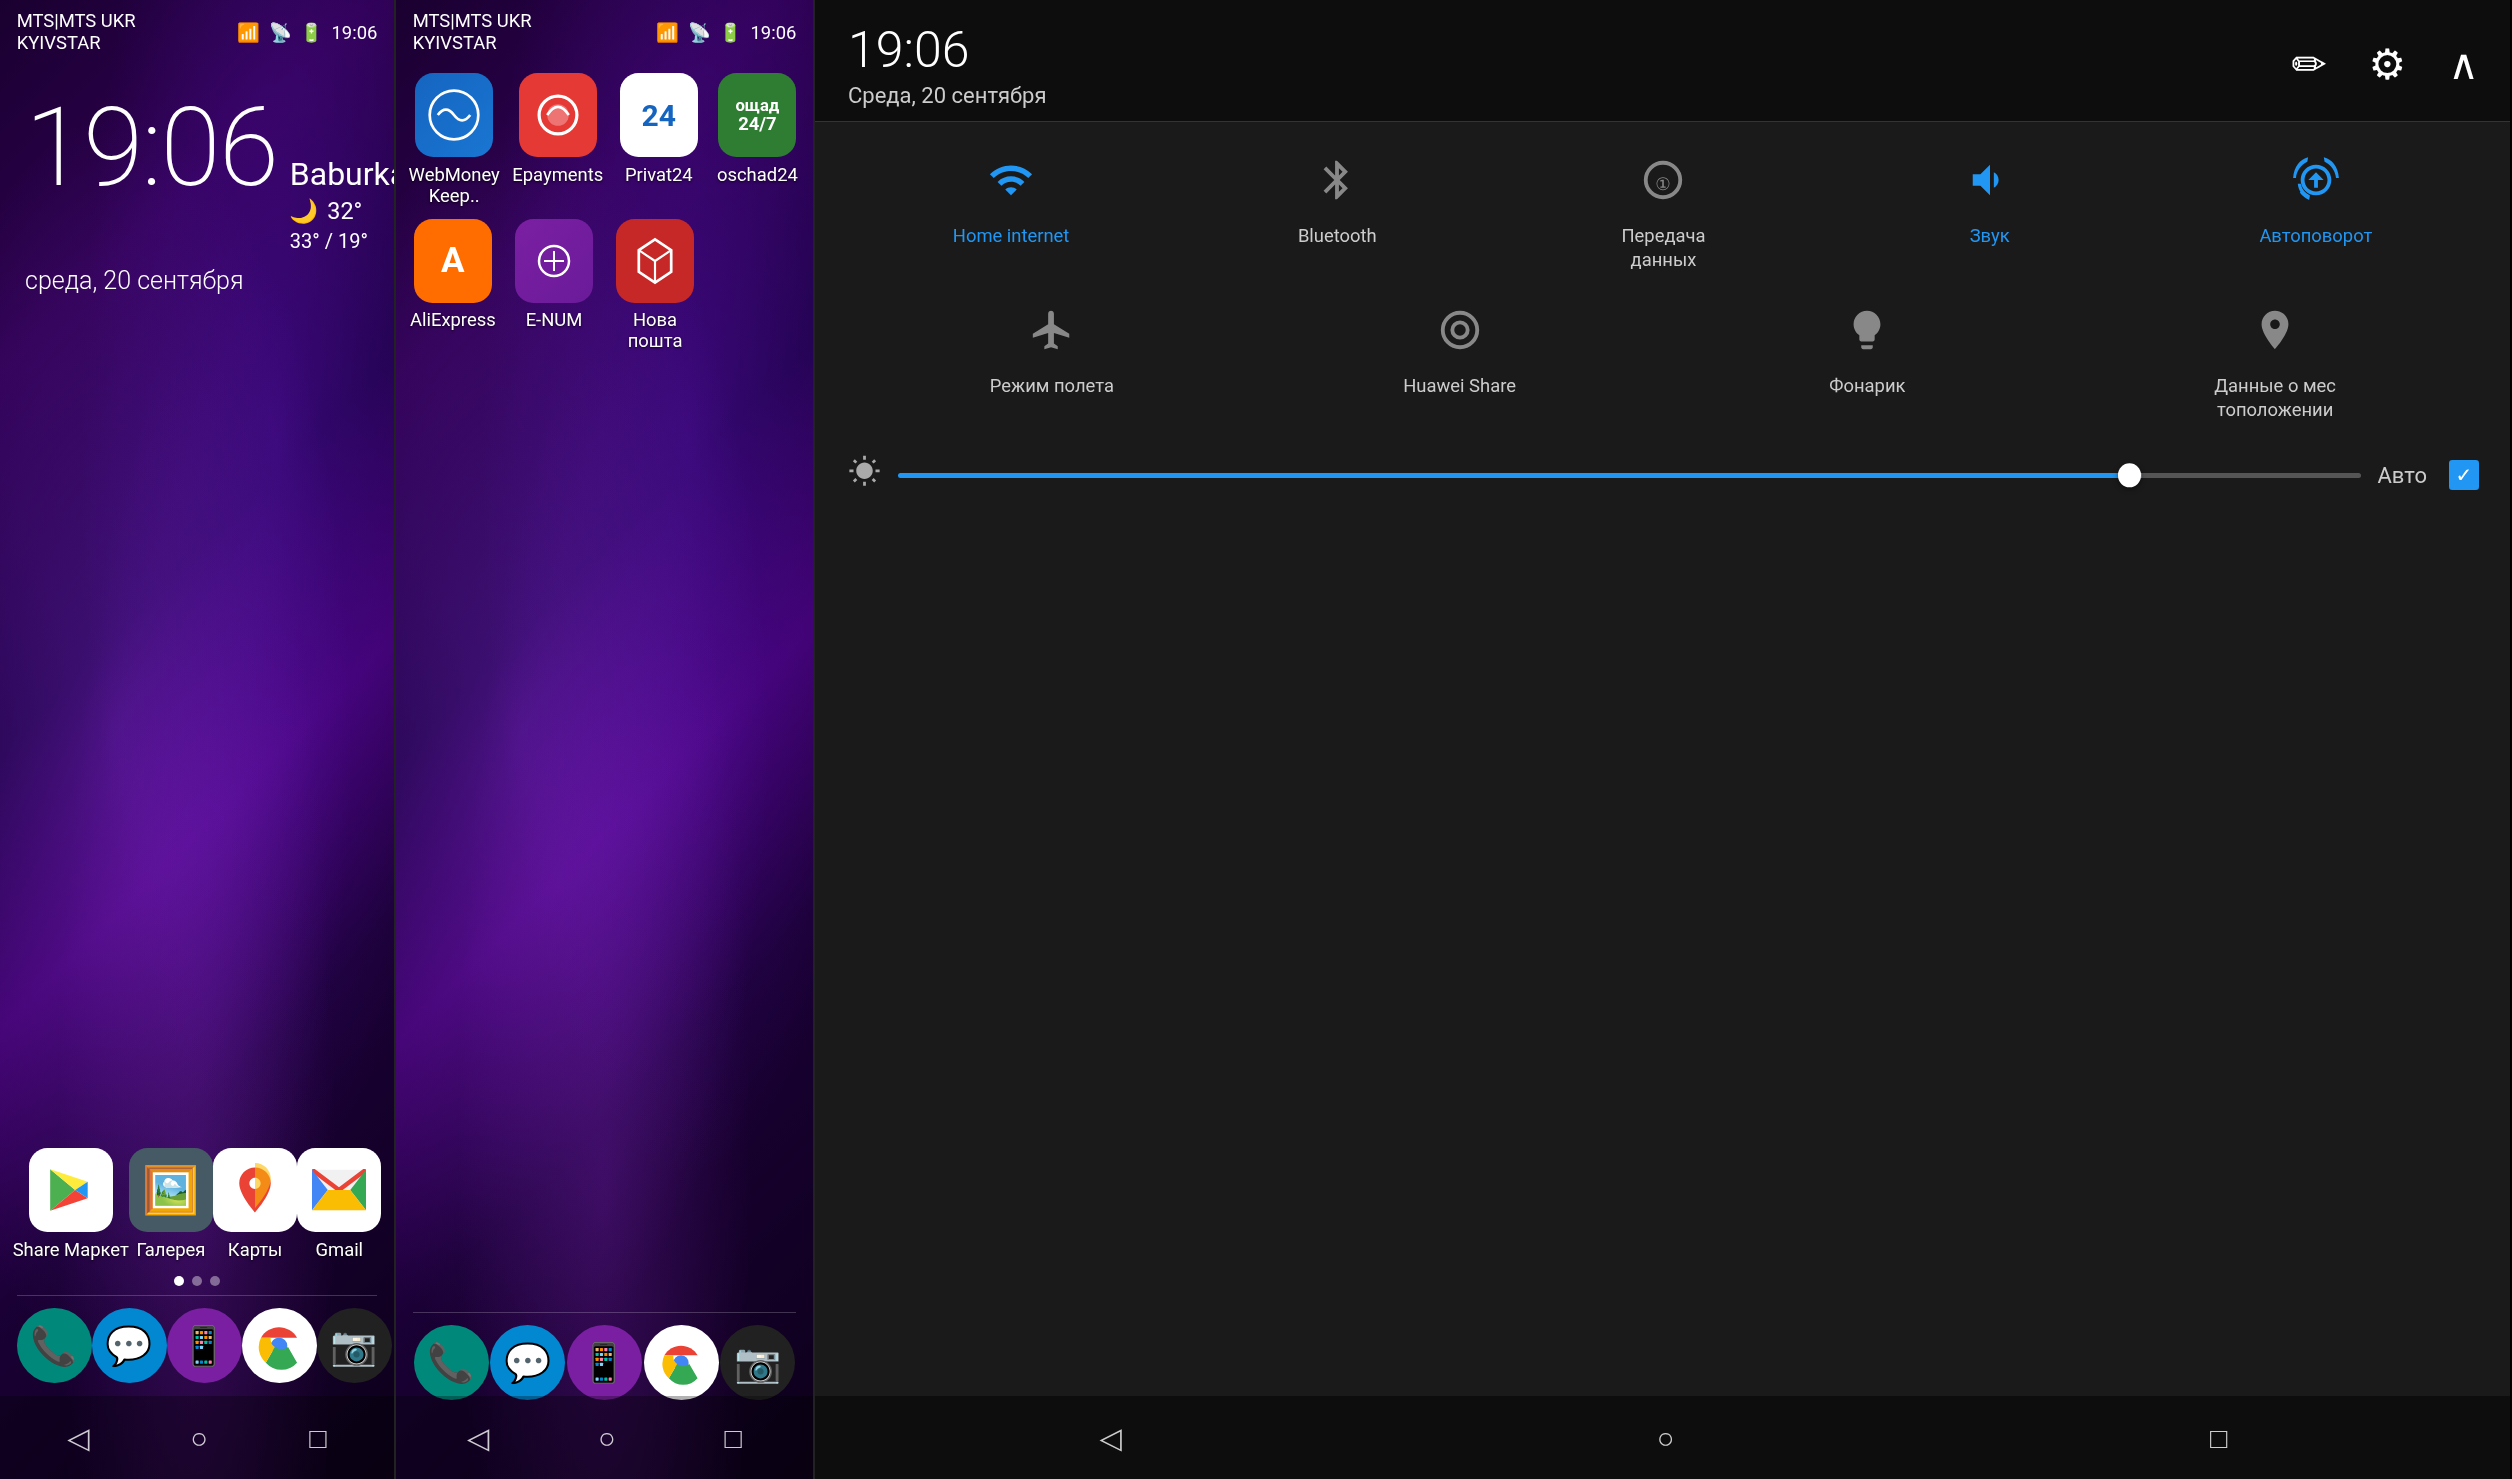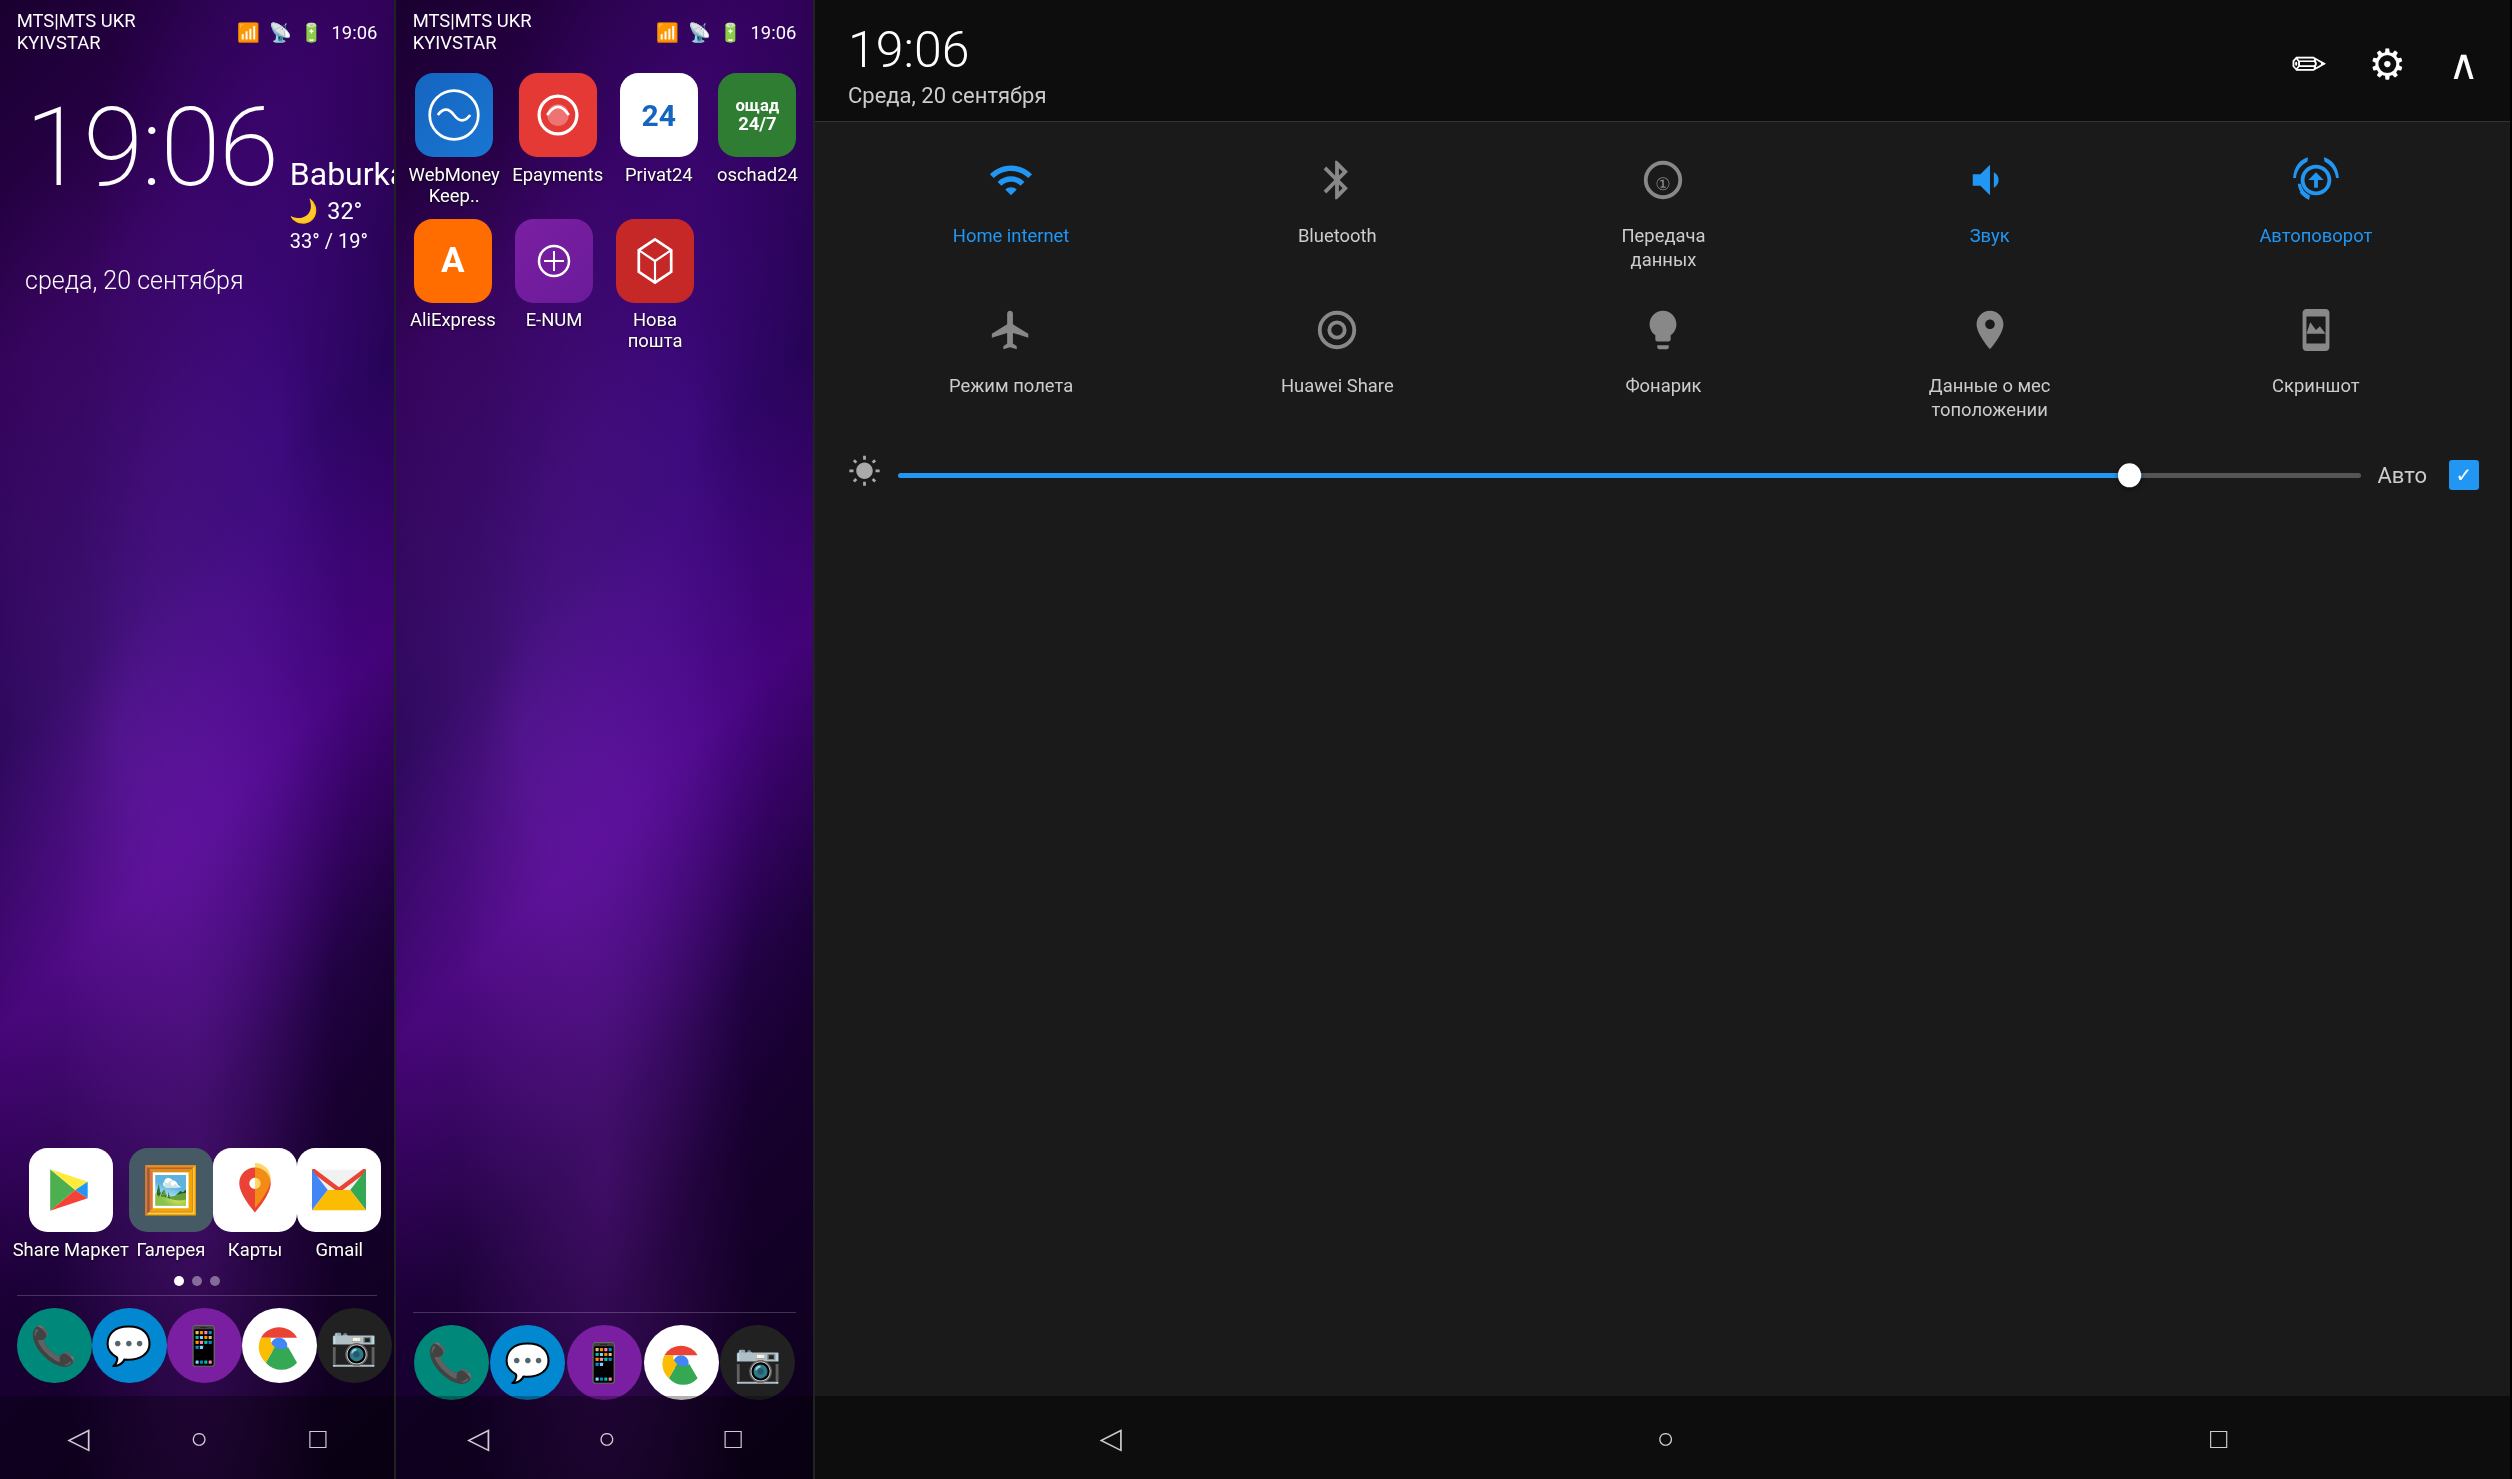--- a/index.html
+++ b/index.html
@@ -755,29 +755,20 @@
 
         <div class="qs-item">
           <div class="qs-icon inactive">
             <svg width="46" height="46" viewBox="0 0 24 24">
                 <path d="M12 2C8.13 2 5 5.13 5 9c0 5.25 7 13 7 13s7-7.75 7-13c0-3.87-3.13-7-7-7zm0 9.5c-1.38 0-2.5-1.12-2.5-2.5s1.12-2.5 2.5-2.5 2.5 1.12 2.5 2.5-1.12 2.5-2.5 2.5z" fill="#888"></path>
               </svg>
           </div>
           <span class="qs-label" style="text-align:center;">Данные о мес<br>тоположении</span>
         </div>
 
-        <div class="qs-item">
-          <div class="qs-icon inactive">
-            <svg width="46" height="46" viewBox="0 0 24 24">
-                <path d="M17 1.01L7 1c-1.1 0-2 .9-2 2v18c0 1.1.9 2 2 2h10c1.1 0 2-.9 2-2V3c0-1.1-.9-1.99-2-1.99zM17 19H7V5h10v14z" fill="#888"></path>
-                <path d="M9 8l3 4 2-2 3 4H7z" fill="#888"></path>
-              </svg>
-          </div>
-          <span class="qs-label">Скриншот</span>
-        </div>
       </div>
 
       <div class="brightness-row">
         <div class="brightness-icon">
           <svg width="33" height="33" viewBox="0 0 24 24">
               <path d="M6.76 4.84l-1.8-1.79-1.41 1.41 1.79 1.79 1.42-1.41zM4 10.5H1v2h3v-2zm9-9.95h-2V3.5h2V.55zm7.45 3.91l-1.41-1.41-1.79 1.79 1.41 1.41 1.79-1.79zm-3.21 13.7l1.79 1.8 1.41-1.41-1.8-1.79-1.4 1.4zM20 10.5v2h3v-2h-3zm-8-5c-3.31 0-6 2.69-6 6s2.69 6 6 6 6-2.69 6-6-2.69-6-6-6zm-1 16.95h2V19.5h-2v2.95zm-7.45-3.91l1.41 1.41 1.79-1.8-1.41-1.41-1.79 1.8z" fill="#aaa"></path>
             </svg>
         </div>
         <div class="brightness-slider">
           <div class="brightness-thumb"></div>

